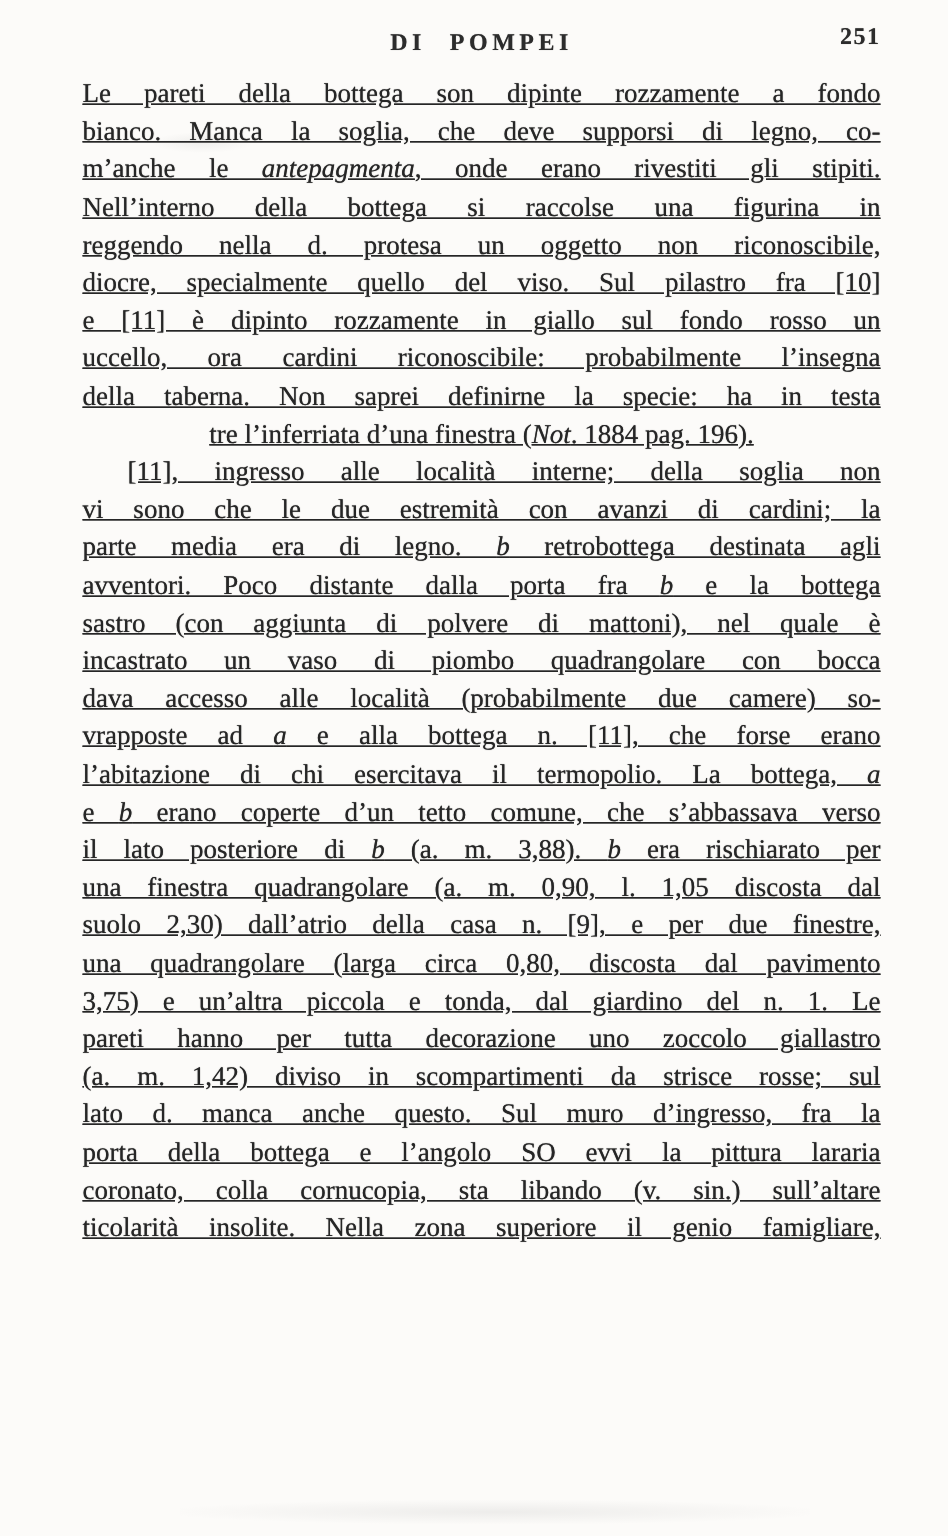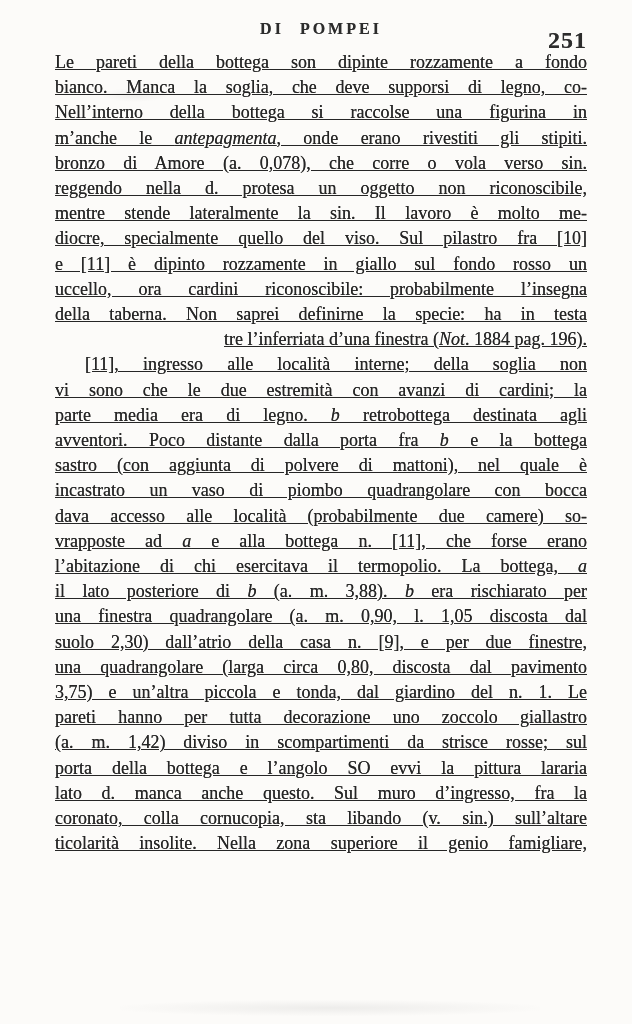--- a/index.html
+++ b/index.html
@@ -44,41 +44,41 @@
     font-size: 16px;
     font-weight: bold;
     letter-spacing: 3px;
     word-spacing: 9px;
     color: #2c2c2c;
     text-shadow: 0 0 0.5px rgba(40,40,40,0.6);
   }
   .page-number {
     position: absolute;
     right: 0;
-    top: 11px;
-    font-size: 24px;
+    top: 0;
+    font-size: 16px;
     font-weight: bold;
     letter-spacing: 1px;
     color: #2c2c2c;
     text-shadow: 0 0 0.5px rgba(40,40,40,0.6);
   }
   .text-body {
     position: absolute;
     top: 50px;
     left: 55px;
     width: 532px;
     font-size: 18px;
     line-height: 25.2px;
     text-shadow: 0 0 0.55px rgba(35,35,35,0.85);
     text-decoration: underline;
   }
   .paragraph { margin: 0; }
   .line {
     white-space: nowrap;
-    text-align: right;
+    text-align: center;
   }
   .line.j {
     white-space: normal;
     text-align: justify;
     text-align-last: justify;
   }
   .line.indent { padding-left: 30px; }
   .it { font-style: italic; }
 </style>
 </head>
@@ -90,47 +90,46 @@
 
   <div class="running-header">
     <span class="running-title">DI POMPEI</span>
     <span class="page-number">251</span>
   </div>
 
   <div class="text-body">
       <div class="paragraph">
         <div class="line j"><span>Le pareti della bottega son dipinte rozzamente a fondo</span></div>
         <div class="line j"><span>bianco. Manca la soglia, che deve supporsi di legno, co-</span></div>
+        <div class="line j"><span>m’anche le </span><span class="it">antepagmenta</span><span>, onde erano rivestiti gli stipiti.</span></div>
         <div class="line j"><span>Nell’interno della bottega si raccolse una figurina in</span></div>
-        <div class="line j"><span>m’anche le </span><span class="it">antepagmenta</span><span>, onde erano rivestiti gli stipiti.</span></div>
-        <div class="line j"><span>bronzo di Amore (a. 0,078), che corre o vola verso sin.</span></div>
         <div class="line j"><span>reggendo nella d. protesa un oggetto non riconoscibile,</span></div>
-        <div class="line j"><span>mentre stende lateralmente la sin. Il lavoro è molto me-</span></div>
         <div class="line j"><span>diocre, specialmente quello del viso. Sul pilastro fra [10]</span></div>
         <div class="line j"><span>e [11] è dipinto rozzamente in giallo sul fondo rosso un</span></div>
         <div class="line j"><span>uccello, ora cardini riconoscibile: probabilmente l’insegna</span></div>
         <div class="line j"><span>della taberna. Non saprei definirne la specie: ha in testa</span></div>
         <div class="line"><span>tre l’inferriata d’una finestra (</span><span class="it">Not</span><span>. 1884 pag. 196).</span></div>
       </div>
       <div class="paragraph">
         <div class="line j indent"><span>[11], ingresso alle località interne; della soglia non</span></div>
         <div class="line j"><span>vi sono che le due estremità con avanzi di cardini; la</span></div>
         <div class="line j"><span>parte media era di legno. </span><span class="it">b</span><span> retrobottega destinata agli</span></div>
         <div class="line j"><span>avventori. Poco distante dalla porta fra </span><span class="it">b</span><span> e la bottega</span></div>
         <div class="line j"><span>sastro (con aggiunta di polvere di mattoni), nel quale è</span></div>
         <div class="line j"><span>incastrato un vaso di piombo quadrangolare con bocca</span></div>
         <div class="line j"><span>dava accesso alle località (probabilmente due camere) so-</span></div>
         <div class="line j"><span>vrapposte ad </span><span class="it">a</span><span> e alla bottega n. [11], che forse erano</span></div>
         <div class="line j"><span>l’abitazione di chi esercitava il termopolio. La bottega, </span><span class="it">a</span></div>
+        <div class="line j"><span>e </span><span class="it">b</span><span> erano coperte d’un tetto comune, che s’abbassava verso</span></div>
         <div class="line j"><span>il lato posteriore di </span><span class="it">b</span><span> (a. m. 3,88). </span><span class="it">b</span><span> era rischiarato per</span></div>
         <div class="line j"><span>una finestra quadrangolare (a. m. 0,90, l. 1,05 discosta dal</span></div>
         <div class="line j"><span>suolo 2,30) dall’atrio della casa n. [9], e per due finestre,</span></div>
         <div class="line j"><span>una quadrangolare (larga circa 0,80, discosta dal pavimento</span></div>
         <div class="line j"><span>3,75) e un’altra piccola e tonda, dal giardino del n. 1. Le</span></div>
         <div class="line j"><span>pareti hanno per tutta decorazione uno zoccolo giallastro</span></div>
         <div class="line j"><span>(a. m. 1,42) diviso in scompartimenti da strisce rosse; sul</span></div>
+        <div class="line j"><span>lato d. manca anche questo. Sul muro d’ingresso, fra la</span></div>
         <div class="line j"><span>porta della bottega e l’angolo SO evvi la pittura lararia</span></div>
-        <div class="line j"><span>lato d. manca anche questo. Sul muro d’ingresso, fra la</span></div>
         <div class="line j"><span>coronato, colla cornucopia, sta libando (v. sin.) sull’altare</span></div>
         <div class="line j"><span>ticolarità insolite. Nella zona superiore il genio famigliare,</span></div>
       </div>
     </div>
 </div>
 
 </body></html>

